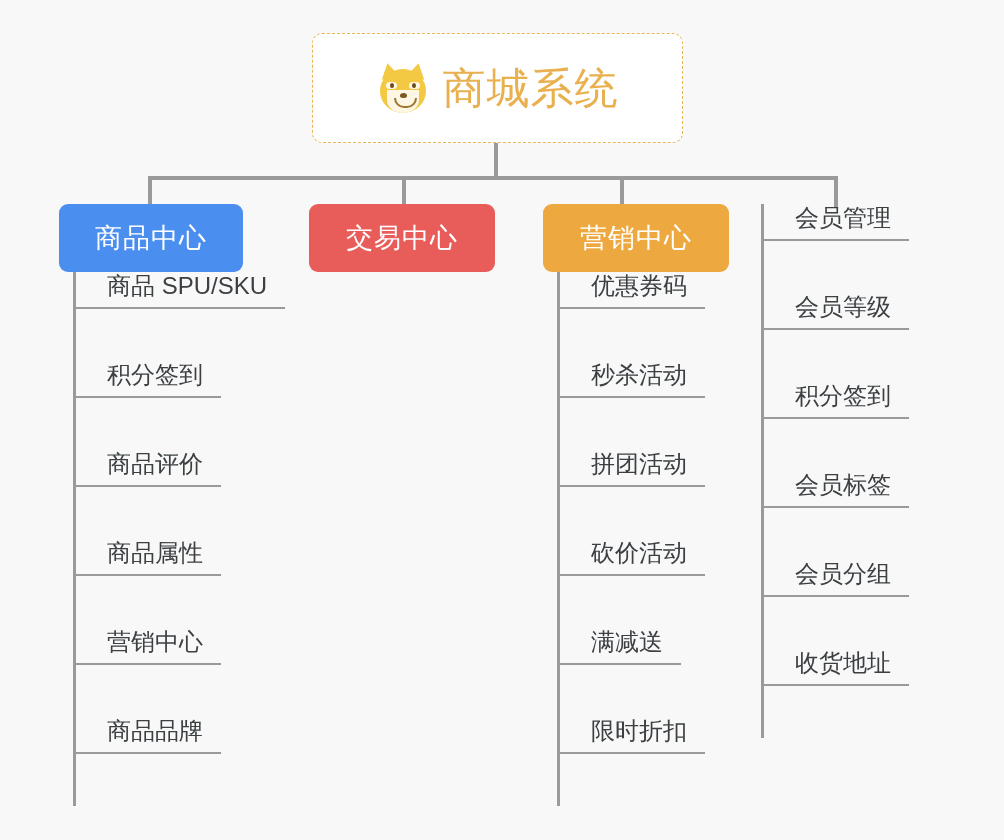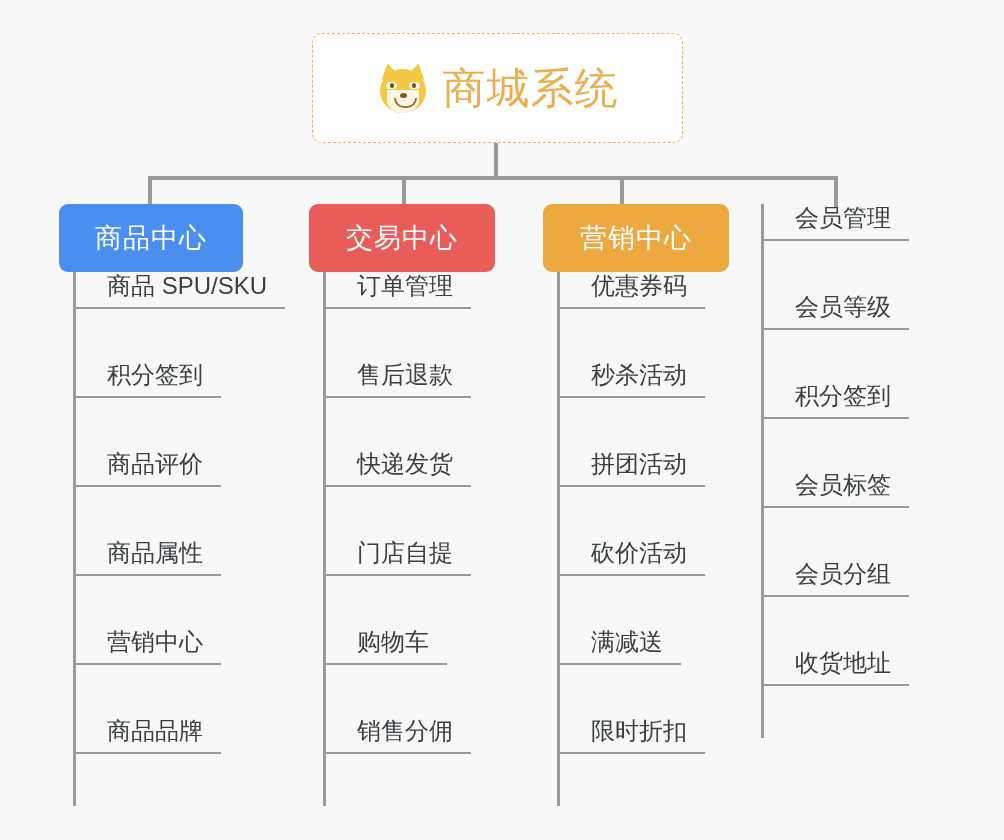--- a/index.html
+++ b/index.html
@@ -222,41 +222,20 @@
           <div class="leaf">
             <span class="leaf-label">营销中心</span>
           </div>
           <div class="leaf">
             <span class="leaf-label">商品品牌</span>
           </div>
         </div>
       </div>
       <div class="column" style="left: 309px; width: 186px;">
         <div class="cat-box" style="background: rgb(232, 93, 90); color: rgb(255, 255, 255);">交易中心</div>
-        <div class="leaf-list">
-          <div class="spine" style="background: rgb(154, 154, 154); height: 534px;"></div>
-          <div class="leaf">
-            <span class="leaf-label">订单管理</span>
-          </div>
-          <div class="leaf">
-            <span class="leaf-label">售后退款</span>
-          </div>
-          <div class="leaf">
-            <span class="leaf-label">快递发货</span>
-          </div>
-          <div class="leaf">
-            <span class="leaf-label">门店自提</span>
-          </div>
-          <div class="leaf">
-            <span class="leaf-label">购物车</span>
-          </div>
-          <div class="leaf">
-            <span class="leaf-label">销售分佣</span>
-          </div>
-        </div>
       </div>
       <div class="column" style="left: 543px; width: 186px;">
         <div class="cat-box" style="background: rgb(237, 169, 63); color: rgb(255, 255, 255);">营销中心</div>
         <div class="leaf-list">
           <div class="spine" style="background: rgb(154, 154, 154); height: 534px;"></div>
           <div class="leaf">
             <span class="leaf-label">优惠券码</span>
           </div>
           <div class="leaf">
             <span class="leaf-label">秒杀活动</span>

